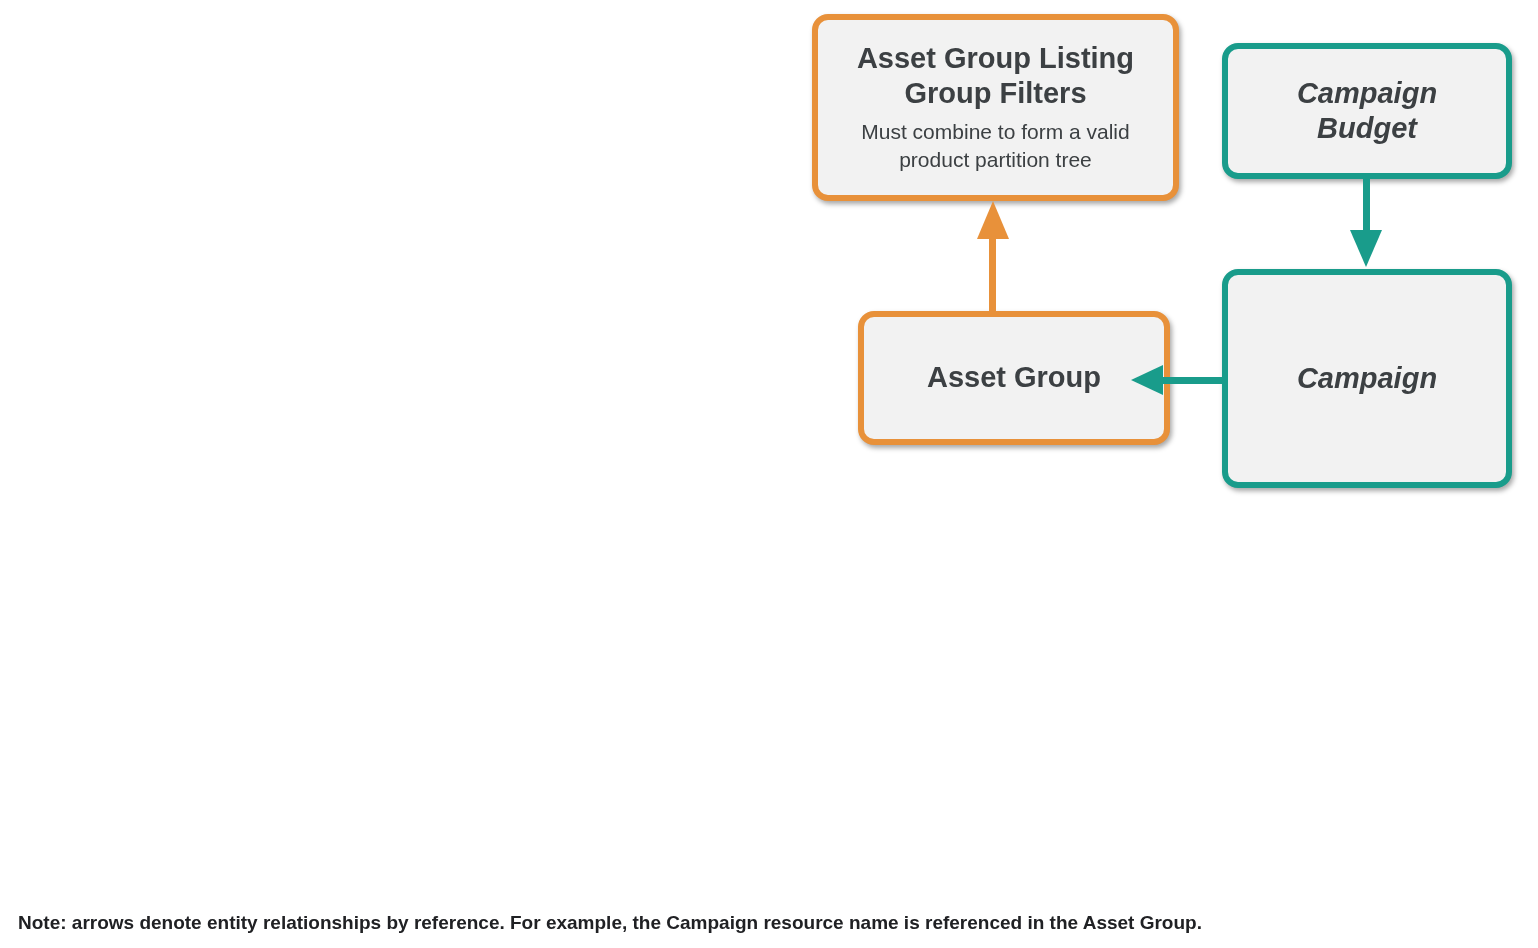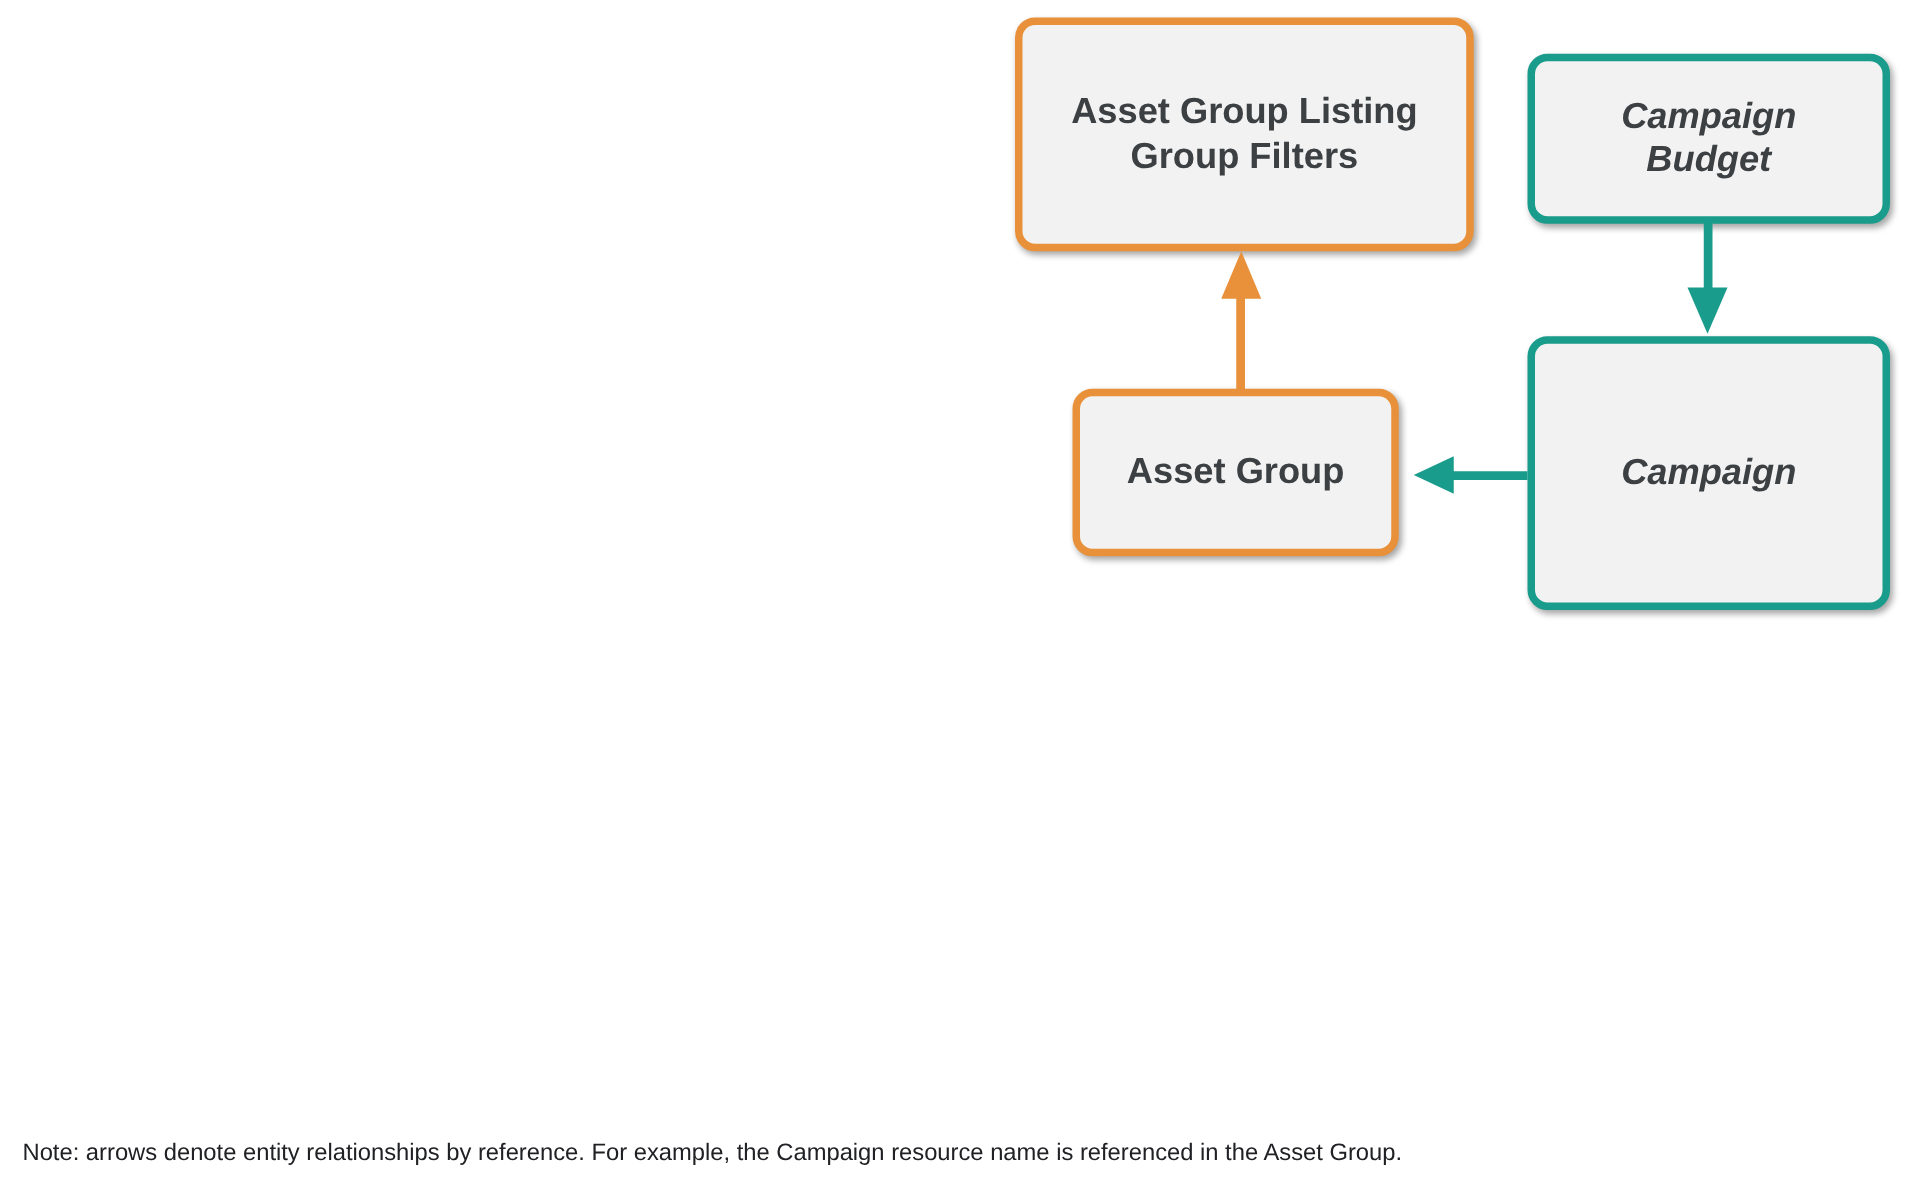--- a/index.html
+++ b/index.html
@@ -37,21 +37,21 @@
     margin-top: 7px;
     font-size: 21px;
     font-weight: 400;
     line-height: 1.33;
     color: var(--title-text, #3C4043);
     white-space: pre-line;
   }
 
   #node-filters    { left: 812px;  top: 14px;  width: 367px; height: 187px; }
   #node-budget     { left: 1222px; top: 43px;  width: 290px; height: 136px; }
-  #node-assetgroup { left: 858px;  top: 311px; width: 261px; height: 134px; }
+  #node-assetgroup { left: 858px;  top: 311px; width: 312px; height: 134px; }
   #node-campaign   { left: 1222px; top: 269px; width: 290px; height: 219px; }
   #node-campaign .node-subtitle { font-size: 20px; margin-top: 5px; }
 
   .stem { position: absolute; }
   .stem.orange { background: var(--orange, #E8913A); }
   .stem.teal   { background: var(--teal, #199C8B); }
   .head { position: absolute; width: 0; height: 0; }
 
   
   #arrow-up-stem { left: 989px; top: 236px; width: 7px; height: 76px; }
@@ -77,34 +77,36 @@
     left: 1131px; top: 365px;
     border-top: 15px solid transparent;
     border-bottom: 15px solid transparent;
     border-right: 32px solid var(--teal, #199C8B);
   }
 
   .note {
     position: absolute;
     left: 18px; top: 912px;
     font-size: 19px;
-    font-weight: 400;
+    font-weight: 700;
     color: var(--note-text, #202124);
     white-space: nowrap;
     text-align: right;
   }
 </style>
 </head>
 <body>
 
 <div class="canvas">
 
   <div class="node orange" id="node-filters">
     <div class="node-title">Asset Group Listing
 Group Filters</div>
+    <div class="node-subtitle">Must combine to form a valid
+product partition tree</div>
   </div>
 
   <div class="node teal" id="node-budget">
     <div class="node-title">Campaign
 Budget</div>
   </div>
 
   <div class="node orange" id="node-assetgroup">
     <div class="node-title">Asset Group</div>
   </div>

